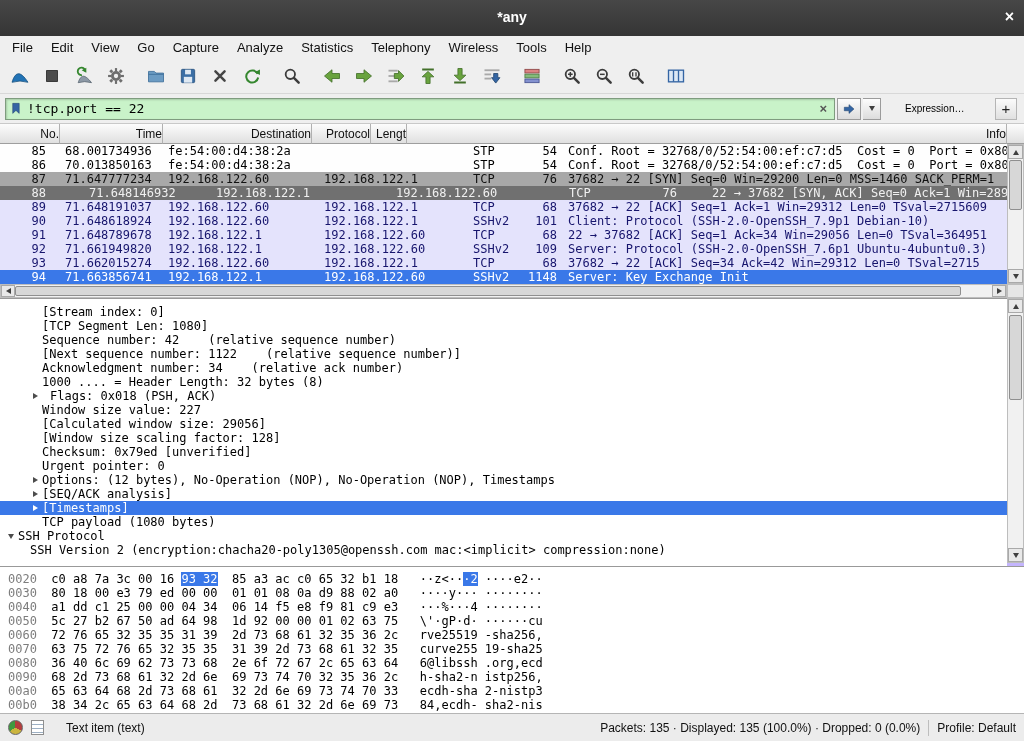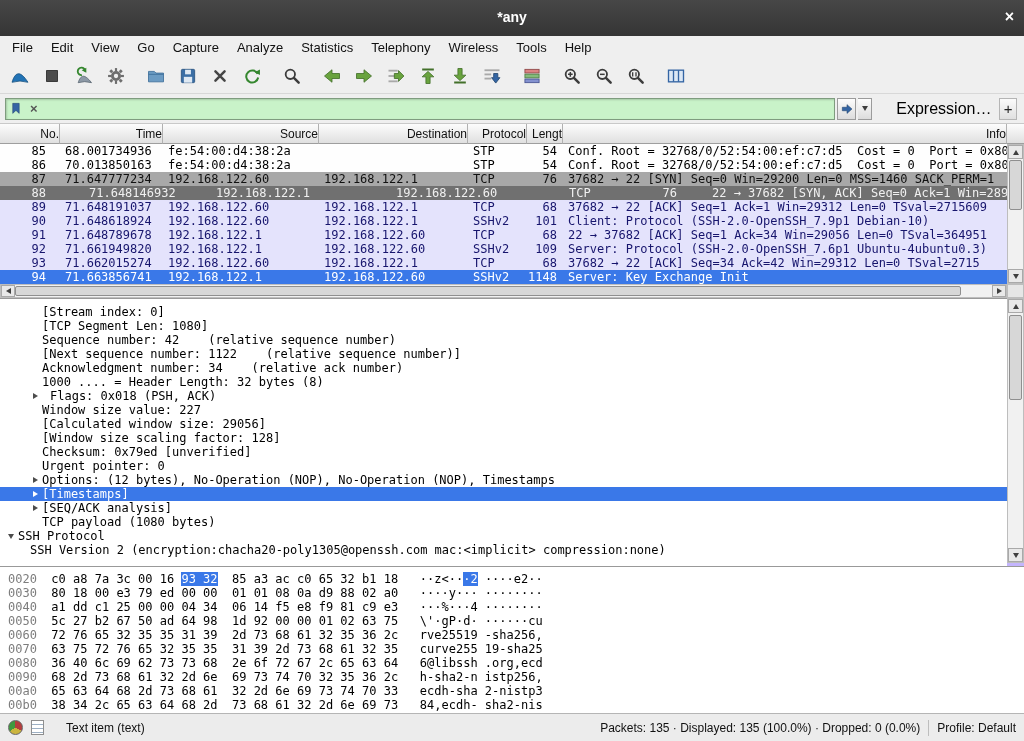--- a/index.html
+++ b/index.html
@@ -19,21 +19,21 @@
   .tb-icon svg{width:20px;height:20px;display:block;}
   
   .filterbar{position:absolute;top:94px;left:0;width:100%;height:30px;background:#efefef;display:flex;align-items:center;padding:0 5px;box-sizing:border-box;border-bottom:1px solid #c9c9c9;gap:2px;}
   .filter-field{flex:0 0 830px;height:22px;display:flex;align-items:center;background:#c9f3c9;border:1px solid #7f9c7f;box-shadow:inset 1px 1px 2px rgba(0,0,0,.18);padding:0 4px;gap:4px;box-sizing:border-box;}
   .filter-field svg{width:13px;height:15px;display:block;}
   .filter-field input{flex:1;background:transparent;border:none;outline:none;font:13px "DejaVu Sans Mono",monospace;color:#000;padding:0;}
   .filter-clear{color:#555;font-size:13px;font-weight:bold;padding:0 3px;}
   .filter-apply{width:24px;height:22px;border:1px solid #9b9b9b;background:linear-gradient(#fdfdfd,#dcdcdc);display:flex;align-items:center;justify-content:center;box-sizing:border-box;}
   .filter-apply svg{width:14px;height:14px;display:block;}
   .filter-dd{width:18px;height:22px;border:1px solid #9b9b9b;border-left:none;background:linear-gradient(#fdfdfd,#dcdcdc);display:flex;align-items:center;justify-content:center;box-sizing:border-box;}
-  .expr-btn{margin-left:16px;font-size:16px;color:#000;padding:2px 6px;}
+  .expr-btn{margin-left:16px;font-size:10px;color:#000;padding:2px 6px;}
   .add-btn{margin-left:auto;margin-right:2px;width:22px;height:22px;border:1px solid #b5b5b5;background:linear-gradient(#fbfbfb,#e0e0e0);display:flex;align-items:center;justify-content:center;font-size:15px;color:#222;box-sizing:border-box;}
   
   .plist-header{position:absolute;top:124px;left:0;width:1007px;height:20px;display:flex;box-sizing:border-box;text-align:right;}
   .pl-h{box-sizing:border-box;padding:3px 0 0 5px;border-right:1px solid #b1b1b1;border-bottom:1px solid #9e9e9e;background:linear-gradient(#fcfcfc,#e0e0e0);font-size:12px;color:#111;overflow:hidden;white-space:nowrap;flex:none;}
   .plist-corner{position:absolute;top:124px;left:1007px;width:17px;height:20px;background:linear-gradient(#fcfcfc,#e0e0e0);border-bottom:1px solid #9e9e9e;box-sizing:border-box;}
   .plist-body{position:absolute;top:144px;left:0;width:1007px;height:140px;background:#fff;overflow:hidden;}
   .pl-row{display:flex;height:14px;}
   .pl-c{box-sizing:border-box;overflow:hidden;white-space:pre;padding-left:5px;font:12px "DejaVu Sans Mono",monospace;line-height:14px;flex:none;}
   .col-no{width:60px;} .col-time{width:103px;} .col-src{width:156px;} .col-dst{width:149px;}
   .col-proto{width:59px;} .col-len{width:36px;} .col-info{flex:1 1 auto;min-width:0;}
@@ -300,38 +300,38 @@
       </div>
     </div>
 
   <div class="filterbar">
     <div class="filter-field">
       <span>
           <svg viewBox="0 0 24 24">
             <path d="M5 2.5 H17 V21 L11 15.5 L5 21 Z" fill="#3465a4" stroke="#24476f"></path>
           </svg>
         </span>
+      <input value="!tcp.port == 22" style="">
       <span class="filter-clear">×</span>
     </div>
     <span class="filter-apply">
         <svg viewBox="0 0 24 24">
           <path d="M4 9 H12 V4.5 L20.5 12 L12 19.5 V15 H4 Z" fill="#3465a4" stroke="#24476f"></path>
         </svg>
       </span>
     <span class="filter-dd">
         <span class="ar ar-d"></span>
       </span>
     <span class="expr-btn">Expression…</span>
     <span class="add-btn">+</span>
   </div>
 
   <div class="plist-header" id="plist-header">
       <div class="pl-h col-no">No.</div>
       <div class="pl-h col-time">Time</div>
-      <div class="pl-h col-src">Source</div>
       <div class="pl-h col-dst">Destination</div>
       <div class="pl-h col-proto">Protocol</div>
       <div class="pl-h col-len">Length</div>
       <div class="pl-h col-info">Info</div>
     </div>
   <div class="plist-corner"></div>
   <div class="plist-body" id="plist-body">
       <div class="pl-row r-stp">
         <div class="pl-c col-no k-no">85</div>
         <div class="pl-c col-time">68.001734936</div>
@@ -452,22 +452,22 @@
       <div class="det-row" style="padding-left: 28px;"><span class="expander"></span><span>[Next sequence number: 1122    (relative sequence number)]</span></div>
       <div class="det-row" style="padding-left: 28px;"><span class="expander"></span><span>Acknowledgment number: 34    (relative ack number)</span></div>
       <div class="det-row" style="padding-left: 28px;"><span class="expander"></span><span>1000 .... = Header Length: 32 bytes (8)</span></div>
       <div class="det-row" style="padding-left: 28px; gap: 8px;"><span class="expander"><span class="tri-r"></span></span><span>Flags: 0x018 (PSH, ACK)</span></div>
       <div class="det-row" style="padding-left: 28px;"><span class="expander"></span><span>Window size value: 227</span></div>
       <div class="det-row" style="padding-left: 28px;"><span class="expander"></span><span>[Calculated window size: 29056]</span></div>
       <div class="det-row" style="padding-left: 28px;"><span class="expander"></span><span>[Window size scaling factor: 128]</span></div>
       <div class="det-row" style="padding-left: 28px;"><span class="expander"></span><span>Checksum: 0x79ed [unverified]</span></div>
       <div class="det-row" style="padding-left: 28px;"><span class="expander"></span><span>Urgent pointer: 0</span></div>
       <div class="det-row" style="padding-left: 28px;"><span class="expander"><span class="tri-r"></span></span><span>Options: (12 bytes), No-Operation (NOP), No-Operation (NOP), Timestamps</span></div>
+      <div class="det-row" style="padding-left: 28px;"><span class="expander"><span class="tri-r"></span></span><span>[SEQ/ACK analysis]</span></div>
       <div class="det-row det-sel" style="padding-left: 28px;"><span class="expander"><span class="tri-r"></span></span><span>[Timestamps]</span></div>
-      <div class="det-row" style="padding-left: 28px;"><span class="expander"><span class="tri-r"></span></span><span>[SEQ/ACK analysis]</span></div>
       <div class="det-row" style="padding-left: 28px;"><span class="expander"></span><span>TCP payload (1080 bytes)</span></div>
       <div class="det-row" style="padding-left: 4px;"><span class="expander"><span class="tri-d"></span></span><span>SSH Protocol</span></div>
       <div class="det-row" style="padding-left: 16px;"><span class="expander"></span><span>SSH Version 2 (encryption:chacha20-poly1305@openssh.com mac:&lt;implicit&gt; compression:none)</span></div>
     </div>
 
   <div class="sb vsb2">
     <div class="sb-btn" style="top:0;left:0;right:0;height:14px;">
         <span class="ar ar-u"></span>
       </div>
     <div class="sb-thumb" style="top:16px;height:85px;left:1px;right:1px;"></div>

